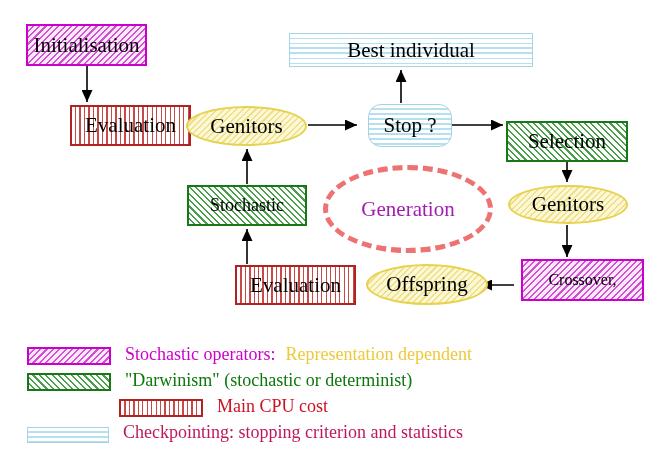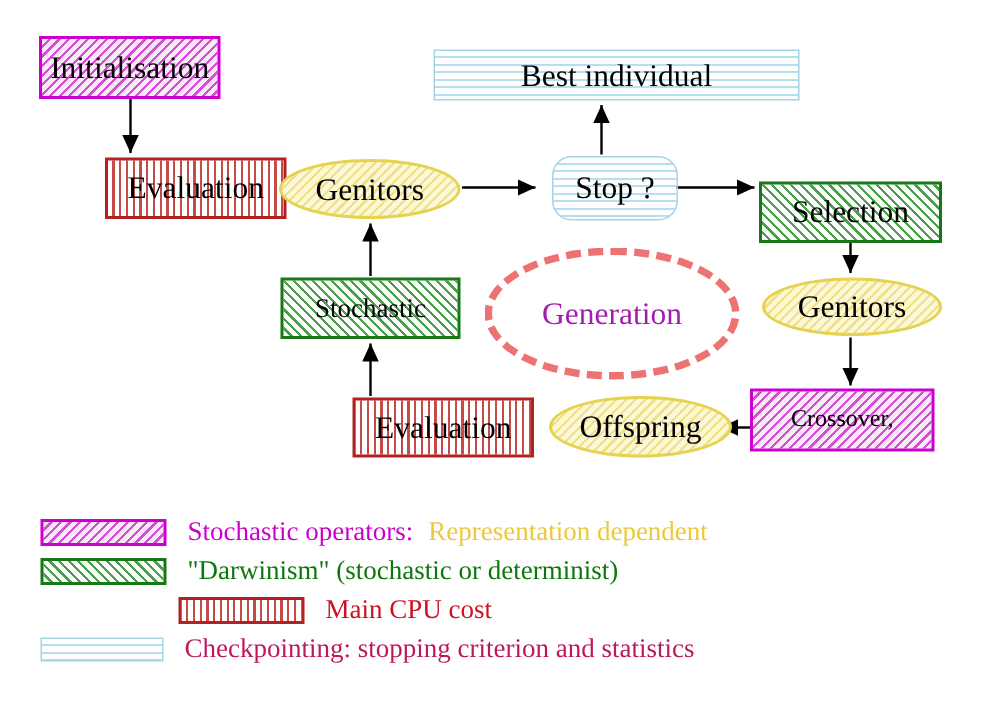--- a/index.html
+++ b/index.html
@@ -52,21 +52,21 @@
     border-radius: 50%;
     box-sizing: border-box;
     display: flex;
     align-items: center;
     justify-content: center;
     color: #a21caf;
     font-size: 21px;
   }
   #arrow-layer { position: absolute; left: 0; top: 0; width: 662px; height: 471px; }
   
-  .legend-row { position: absolute; left: 27px; display: flex; align-items: center; }
+  .legend-row { position: absolute; left: 27px; display: flex; align-items: flex-end; }
   .swatch { width: 80px; height: 14px; box-sizing: content-box; flex: 0 0 auto; }
   .legend-text { margin-left: 14px; font-size: 18px; white-space: nowrap; }
   .lt-magenta { color: #cc00cc; }
   .lt-yellow  { color: #edc93a; margin-left: 10px; }
   .lt-green   { color: #0c780c; }
   .lt-red     { color: #cc1122; }
   .lt-cyan    { color: #be185d; }
   .small-label { font-size: 16px; }
   .mid-label { font-size: 18px; }
 </style>
@@ -117,21 +117,21 @@
   </div>
 
   <div class="node hatch-green" style="left:506px; top:105px; width:122px; height:41px;margin-top:16px;">
     <span>Selection</span>
   </div>
 
   <div class="node ellipse-yellow" style="left:508px; top:185px; width:120px; height:39px;">
     <span>Genitors</span>
   </div>
 
-  <div class="node hatch-magenta small-label" style="left:500px; top:259px; width:123px; height:42px; flex-direction:row;">
+  <div class="node hatch-magenta small-label" style="left:521px; top:259px; width:123px; height:42px; flex-direction:row;">
     <span>Crossover,</span>
   </div>
 
   <div class="node ellipse-yellow" style="left:366px; top:264px; width:122px; height:41px;">
     <span>Offspring</span>
   </div>
 
   <div class="node stripe-red" style="left:191px; top:265px; width:121px; height:40px;">
     <span>Evaluation</span>
   </div>

